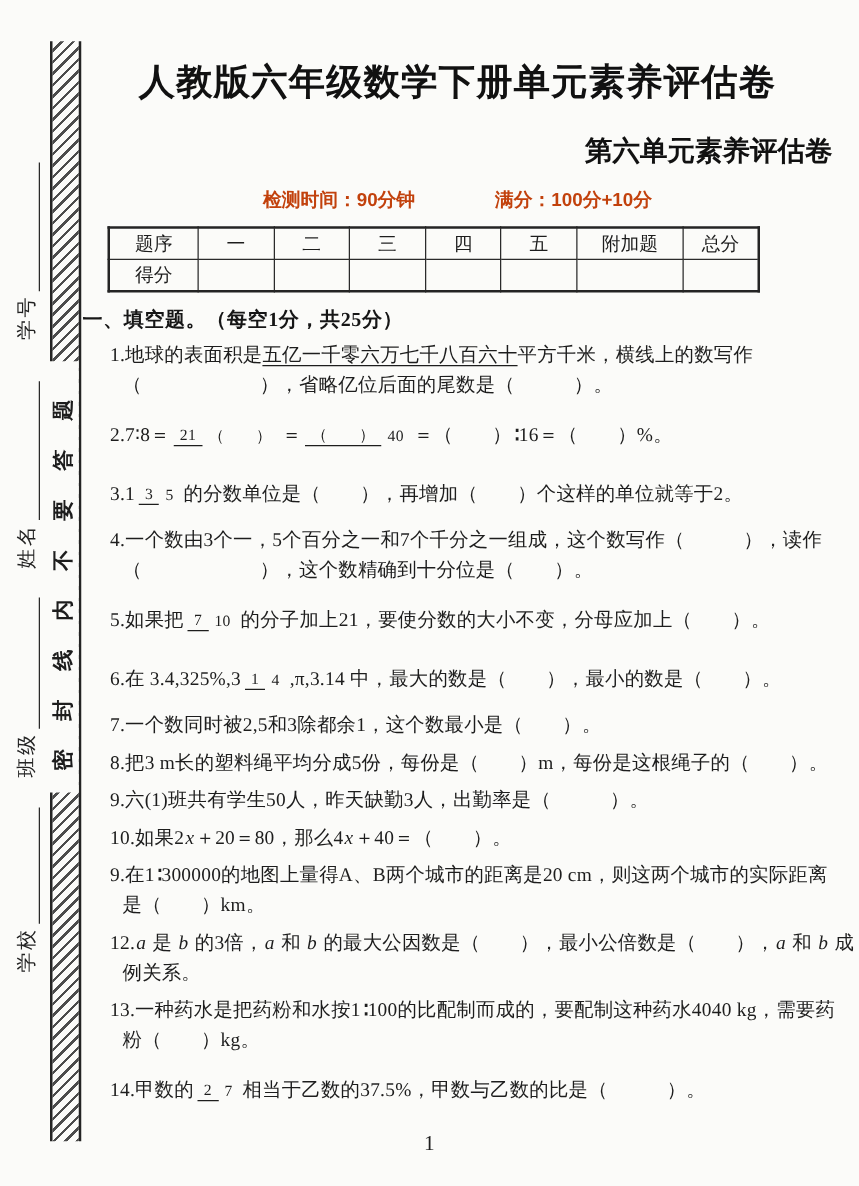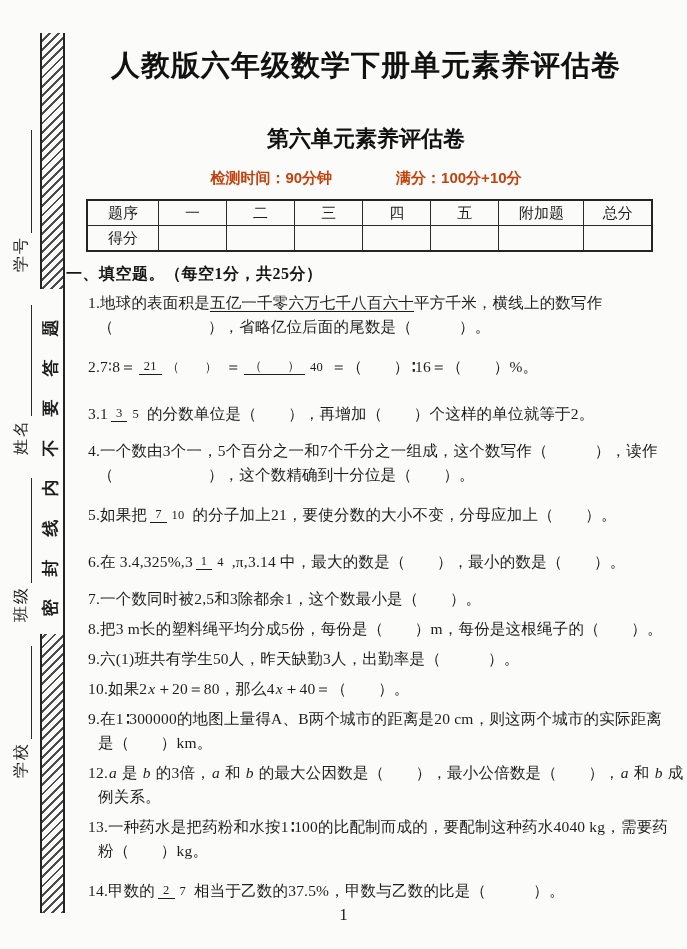--- a/index.html
+++ b/index.html
@@ -30,30 +30,30 @@
     font-family:"Liberation Serif","DejaVu Serif",serif;color:#1d1d1d;
     padding-left:10px;
   }
   
   .content{position:absolute;left:66px;top:36px;width:600px;}
   .title{
     text-align:center;font-family:"Liberation Sans","DejaVu Sans",sans-serif;
     font-weight:900;font-size:29px;letter-spacing:1px;margin-top:10px;color:#111;
   }
   .subtitle{
-    text-align:center;font-family:"Liberation Sans","DejaVu Sans",sans-serif;
-    font-weight:900;font-size:22px;margin-top:38px;color:#111;
+    text-align:right;font-family:"Liberation Sans","DejaVu Sans",sans-serif;
+    font-weight:900;font-size:22px;margin-top:20px;color:#111;
   }
   .meta{
     text-align:center;font-family:"Liberation Sans","DejaVu Sans",sans-serif;
     font-weight:bold;font-size:15px;margin-top:15px;color:#c2410c;
   }
   .meta .gap{display:inline-block;width:64px;}
   table.score{
-    border-collapse:collapse;margin:11px 0 0 20px;width:567px;
+    border-collapse:collapse;margin:11px 0 0 20px;width:522px;
     border:2px solid #242424;table-layout:fixed;
   }
   table.score td{
     border:1.4px solid #2b2b2b;height:24px;text-align:center;
     font-size:15px;padding:0;color:#1d1d1d;
   }
   .section-title{font-size:16px;font-weight:bold;margin-top:12px;letter-spacing:.5px;color:#161616;}
   .questions{margin-top:4px;}
   .question{margin-top:6px;padding-left:22px;font-size:15.5px;color:#1d1d1d;}
   .question.tall{margin-top:9px;}

